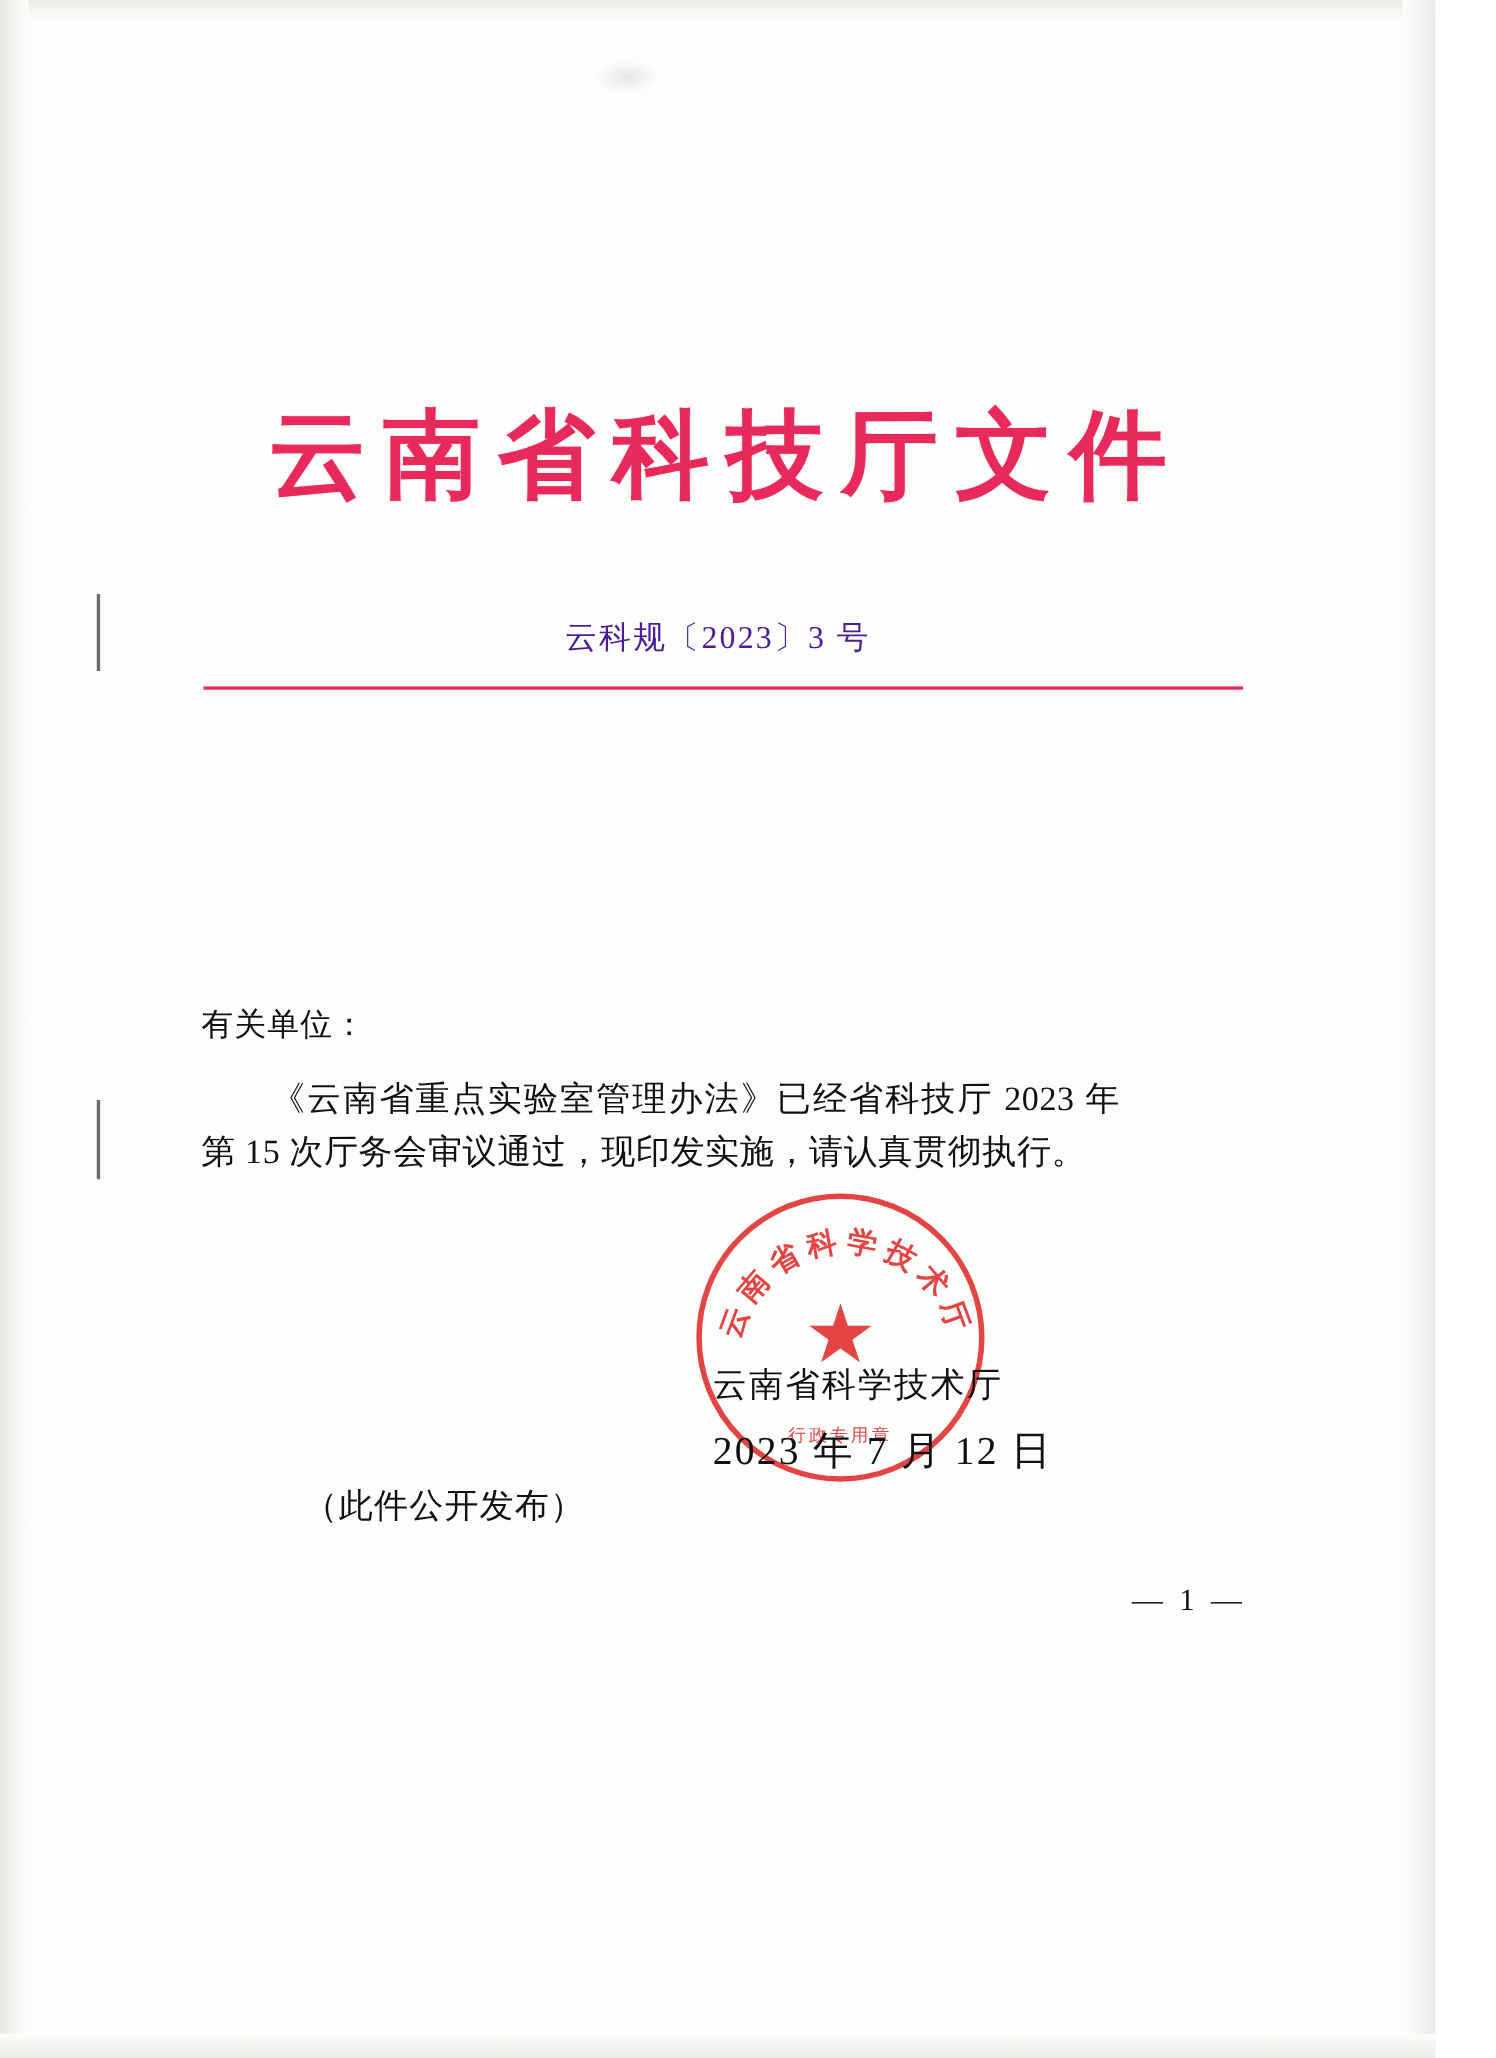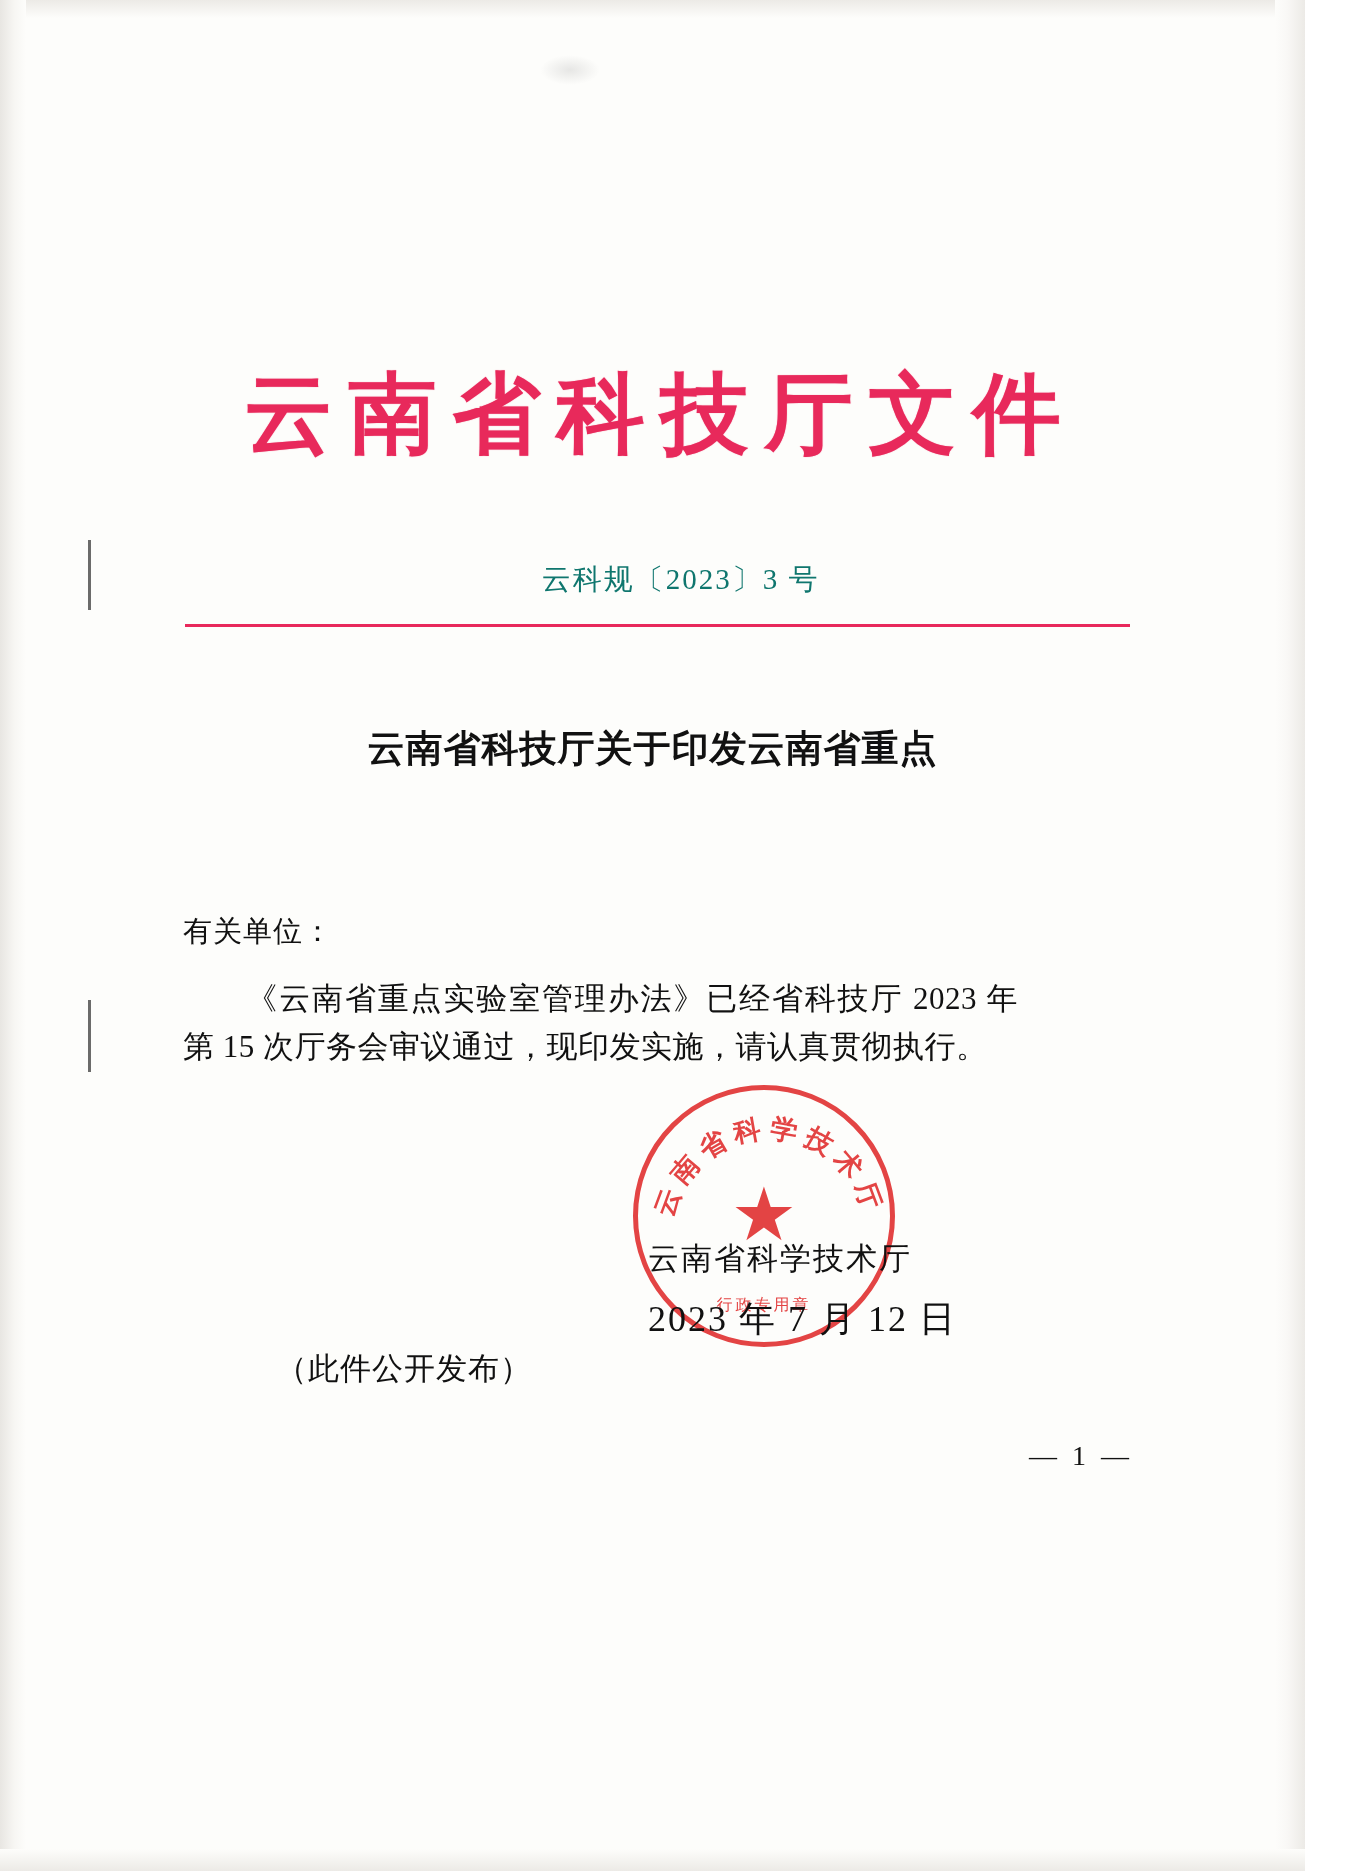--- a/index.html
+++ b/index.html
@@ -78,23 +78,22 @@
     text-shadow: 0 0 1px rgba(232,41,91,.6);
   }
 
   .doc-number {
     position: absolute;
     top: 560px;
     left: 0;
     width: 100%;
     text-align: center;
     font-size: 29px;
-    color: #0f766e;
+    color: #4c1d95;
     letter-spacing: 2px;
-    margin-left: 28px;
   }
 
   .red-rule {
     position: absolute;
     left: 185px;
     right: 175px;
     top: 624px;
     height: 3px;
     background: #e8295b;
   }
@@ -229,21 +228,20 @@
   <div class="tick t1"></div>
   <div class="tick t2"></div>
 
   <div class="doc-title">云南省科技厅文件</div>
 
   <div class="doc-number">云科规〔2023〕3 号</div>
 
   <div class="red-rule"></div>
 
   <div class="subject">
-    <div>云南省科技厅关于印发云南省重点</div>
   </div>
 
   <div class="salutation">有关单位：</div>
 
   <div class="body-text">
     <span class="indent"></span><span>《云南省重点实验室管理办法》已经省科技厅 2023 年第 15 次厅务会审议通过，现印发实施，请认真贯彻执行。</span>
   </div>
 
   <div class="seal">
     <svg class="seal-arc" viewBox="0 0 262 262">

